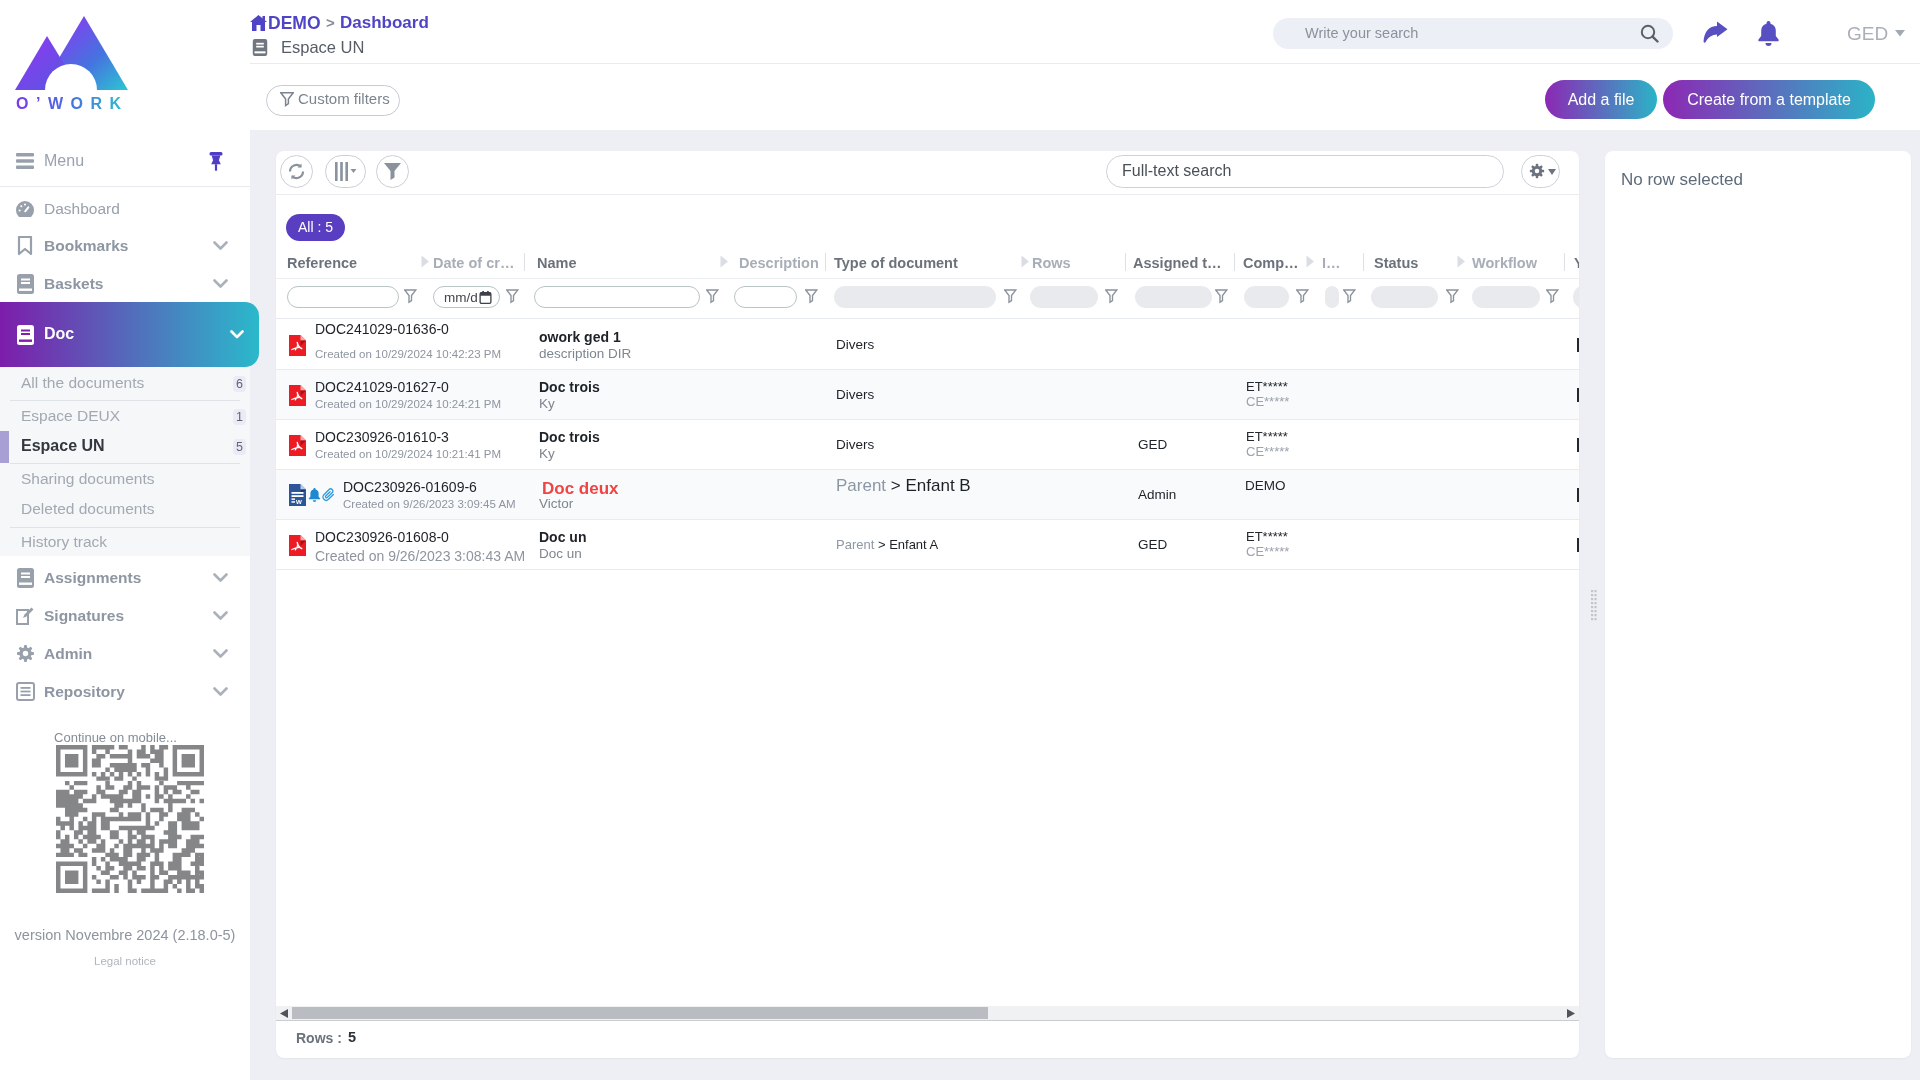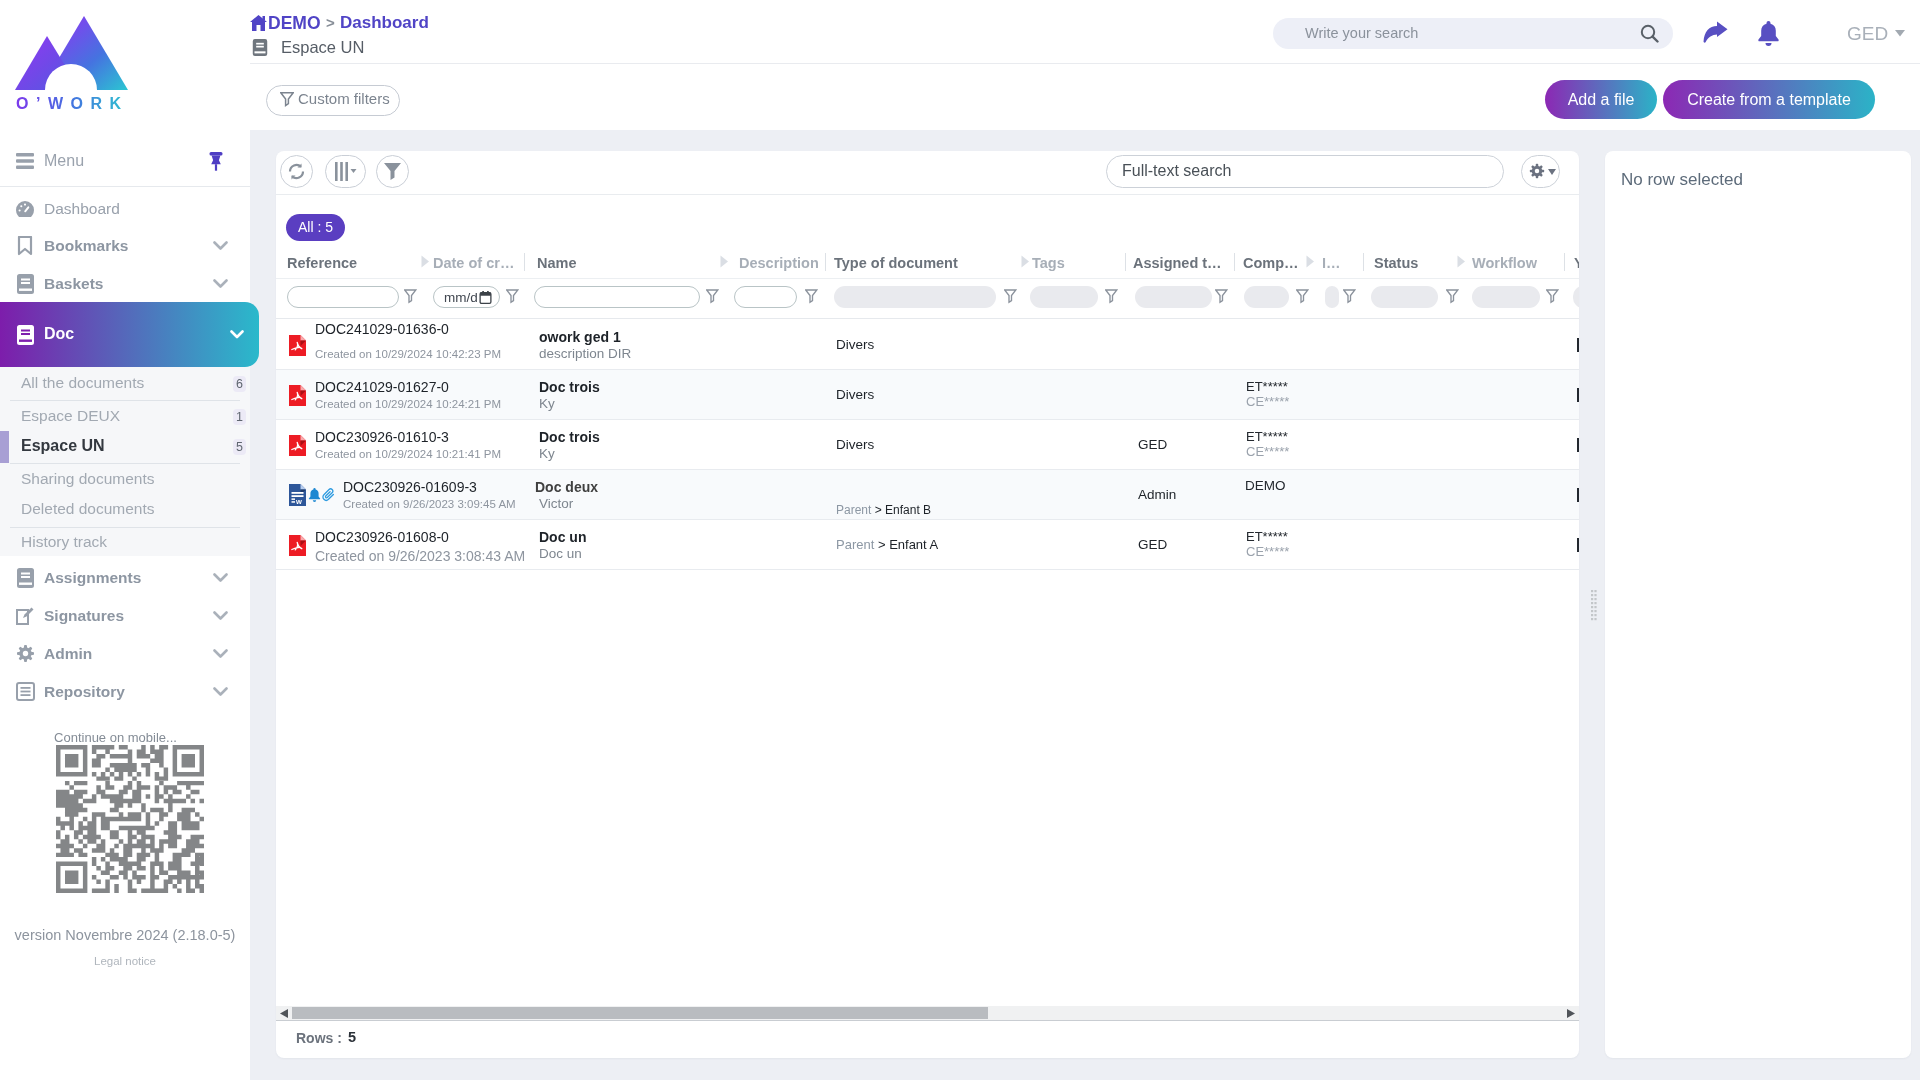--- a/index.html
+++ b/index.html
@@ -259,21 +259,21 @@
     </svg>
   <div class="abs" style="left:0;top:43px;width:1303px;height:1px;background:#e9ecef;"></div>
 
   <div class="abs" style="left:10px;top:63px;width:59px;height:27px;border-radius:13.5px;background:#5a3ec1;color:#fff;font-size:14px;text-align:center;line-height:27px;">All : 5</div>
 
   <div class="abs hdr dark" style="left:11px;top:104px;">Reference</div>
   <div class="abs hdr gray" style="left:157px;top:104px;">Date of cr…</div>
   <div class="abs hdr dark" style="left:261px;top:104px;">Name</div>
   <div class="abs hdr gray" style="left:463px;top:104px;">Description</div>
   <div class="abs hdr dark" style="left:558px;top:104px;">Type of document</div>
-  <div class="abs hdr gray" style="left:756px;top:104px;">Tags</div>
+  <div class="abs hdr gray" style="left:756px;top:104px;">Rows</div>
   <div class="abs hdr dark" style="left:857px;top:104px;">Assigned t…</div>
   <div class="abs hdr dark" style="left:967px;top:104px;">Comp…</div>
   <div class="abs hdr gray" style="left:1046px;top:104px;">I…</div>
   <div class="abs hdr dark" style="left:1098px;top:104px;">Status</div>
   <div class="abs hdr gray" style="left:1196px;top:104px;">Workflow</div>
   <div class="abs hdr dark" style="left:1298px;top:104px;">Y</div>
   <svg class="abs" style="left:145px;top:104px" width="9" height="13" viewBox="0 0 9 13">
       <path d="M0.5 0.5 L8 6.5 L0.5 12.5 z" fill="#dadee4"></path>
     </svg>
   <svg class="abs" style="left:444px;top:104px" width="9" height="13" viewBox="0 0 9 13">
@@ -405,25 +405,25 @@
     <rect x="2.5" y="17.2" width="3.5" height="1.5" fill="#fff"></rect>
     <text x="7" y="19.5" font-size="7.5" font-weight="bold" fill="#fff">w</text>
   </svg>
   <svg class="abs" style="left:32px;top:337px" width="13" height="14" viewBox="0 0 23 25">
     <path d="M11.5 0 a2 2 0 0 1 2 2 v0.8 a7.3 7.3 0 0 1 5.3 7 v5.2 l2.7 3.6 a1 1 0 0 1 -0.8 1.6 h-18.4 a1 1 0 0 1 -0.8 -1.6 l2.7 -3.6 v-5.2 a7.3 7.3 0 0 1 5.3 -7 v-0.8 a2 2 0 0 1 2 -2 z" fill="#1e88d2"></path>
     <path d="M8.5 22 a3 3 0 0 0 6 0 z" fill="#1e88d2"></path>
   </svg>
   <svg class="abs" style="left:46px;top:337px" width="13" height="14" viewBox="0 0 24 24">
     <path d="M21 11 l-9 9 a6 6 0 0 1 -8.5 -8.5 l9.5 -9.5 a4 4 0 0 1 5.7 5.7 l-9 9 a2 2 0 0 1 -2.8 -2.8 l8 -8" fill="none" stroke="#2e9be0" stroke-width="2.4" stroke-linecap="round"></path>
   </svg>
-  <div class="abs" style="left:67px;top:328px;font-size:14px;color:#1d2228;">DOC230926-01609-3</div>
+  <div class="abs" style="left:67px;top:328px;font-size:14px;color:#1d2228;">DOC230926-01609-6</div>
   <div class="abs" style="left:67px;top:347px;font-size:11.5px;color:#8e959f;">Created on 9/26/2023 3:09:45 AM</div>
-  <div class="abs" style="left:259px;top:328px;font-size:14px;font-weight:700;color:#404040;">Doc deux</div>
+  <div class="abs" style="left:266px;top:328px;font-size:17px;font-weight:700;color:#ef4444;">Doc deux</div>
   <div class="abs" style="left:263px;top:345px;font-size:13.5px;color:#7e868f;">Victor</div>
-  <div class="abs" style="left:560px;top:352px;font-size:12px;color:#8c97a3;">Parent <span style="color:#1d2228;">&gt; Enfant B</span></div>
+  <div class="abs" style="left:560px;top:325px;font-size:17px;color:#8c97a3;">Parent <span style="color:#1d2228;">&gt; Enfant B</span></div>
   <div class="abs" style="left:862px;top:336px;font-size:13.5px;color:#1d2228;">Admin</div>
   <div class="abs" style="left:969px;top:327px;font-size:13.5px;color:#23282e;">DEMO</div>
   <div class="abs" style="left:1301px;top:337px;width:3.5px;height:14px;background:#23282f;"></div>
   <div class="abs" style="left:0;top:369px;width:1303px;height:50px;background:#ffffff;border-bottom:1px solid #e8ebef;"></div>
   <svg class="abs" style="left:13px;top:384px" width="17" height="21" viewBox="0 0 17 21">
     <path d="M0 0 h11.5 L17 5.5 V21 H0 Z" fill="#ed1c24"></path>
     <path d="M11.5 0 L17 5.5 H11.5 Z" fill="#f8a9ac"></path>
     <path d="M11.5 5.5 H17 L11.5 11 Z" fill="#ac1115"></path>
     <path d="M8.2 7.5 c0.9 2.2 0.4 4.8 -1.9 7.4 m1.9 -7.4 c0.6 2.9 2.2 5 4.6 6.2 m-10 0.8 c2.4 -1.3 4.6 -1.9 7.6 -2.1" fill="none" stroke="#fff" stroke-width="1.3" stroke-linecap="round"></path>
   </svg>

